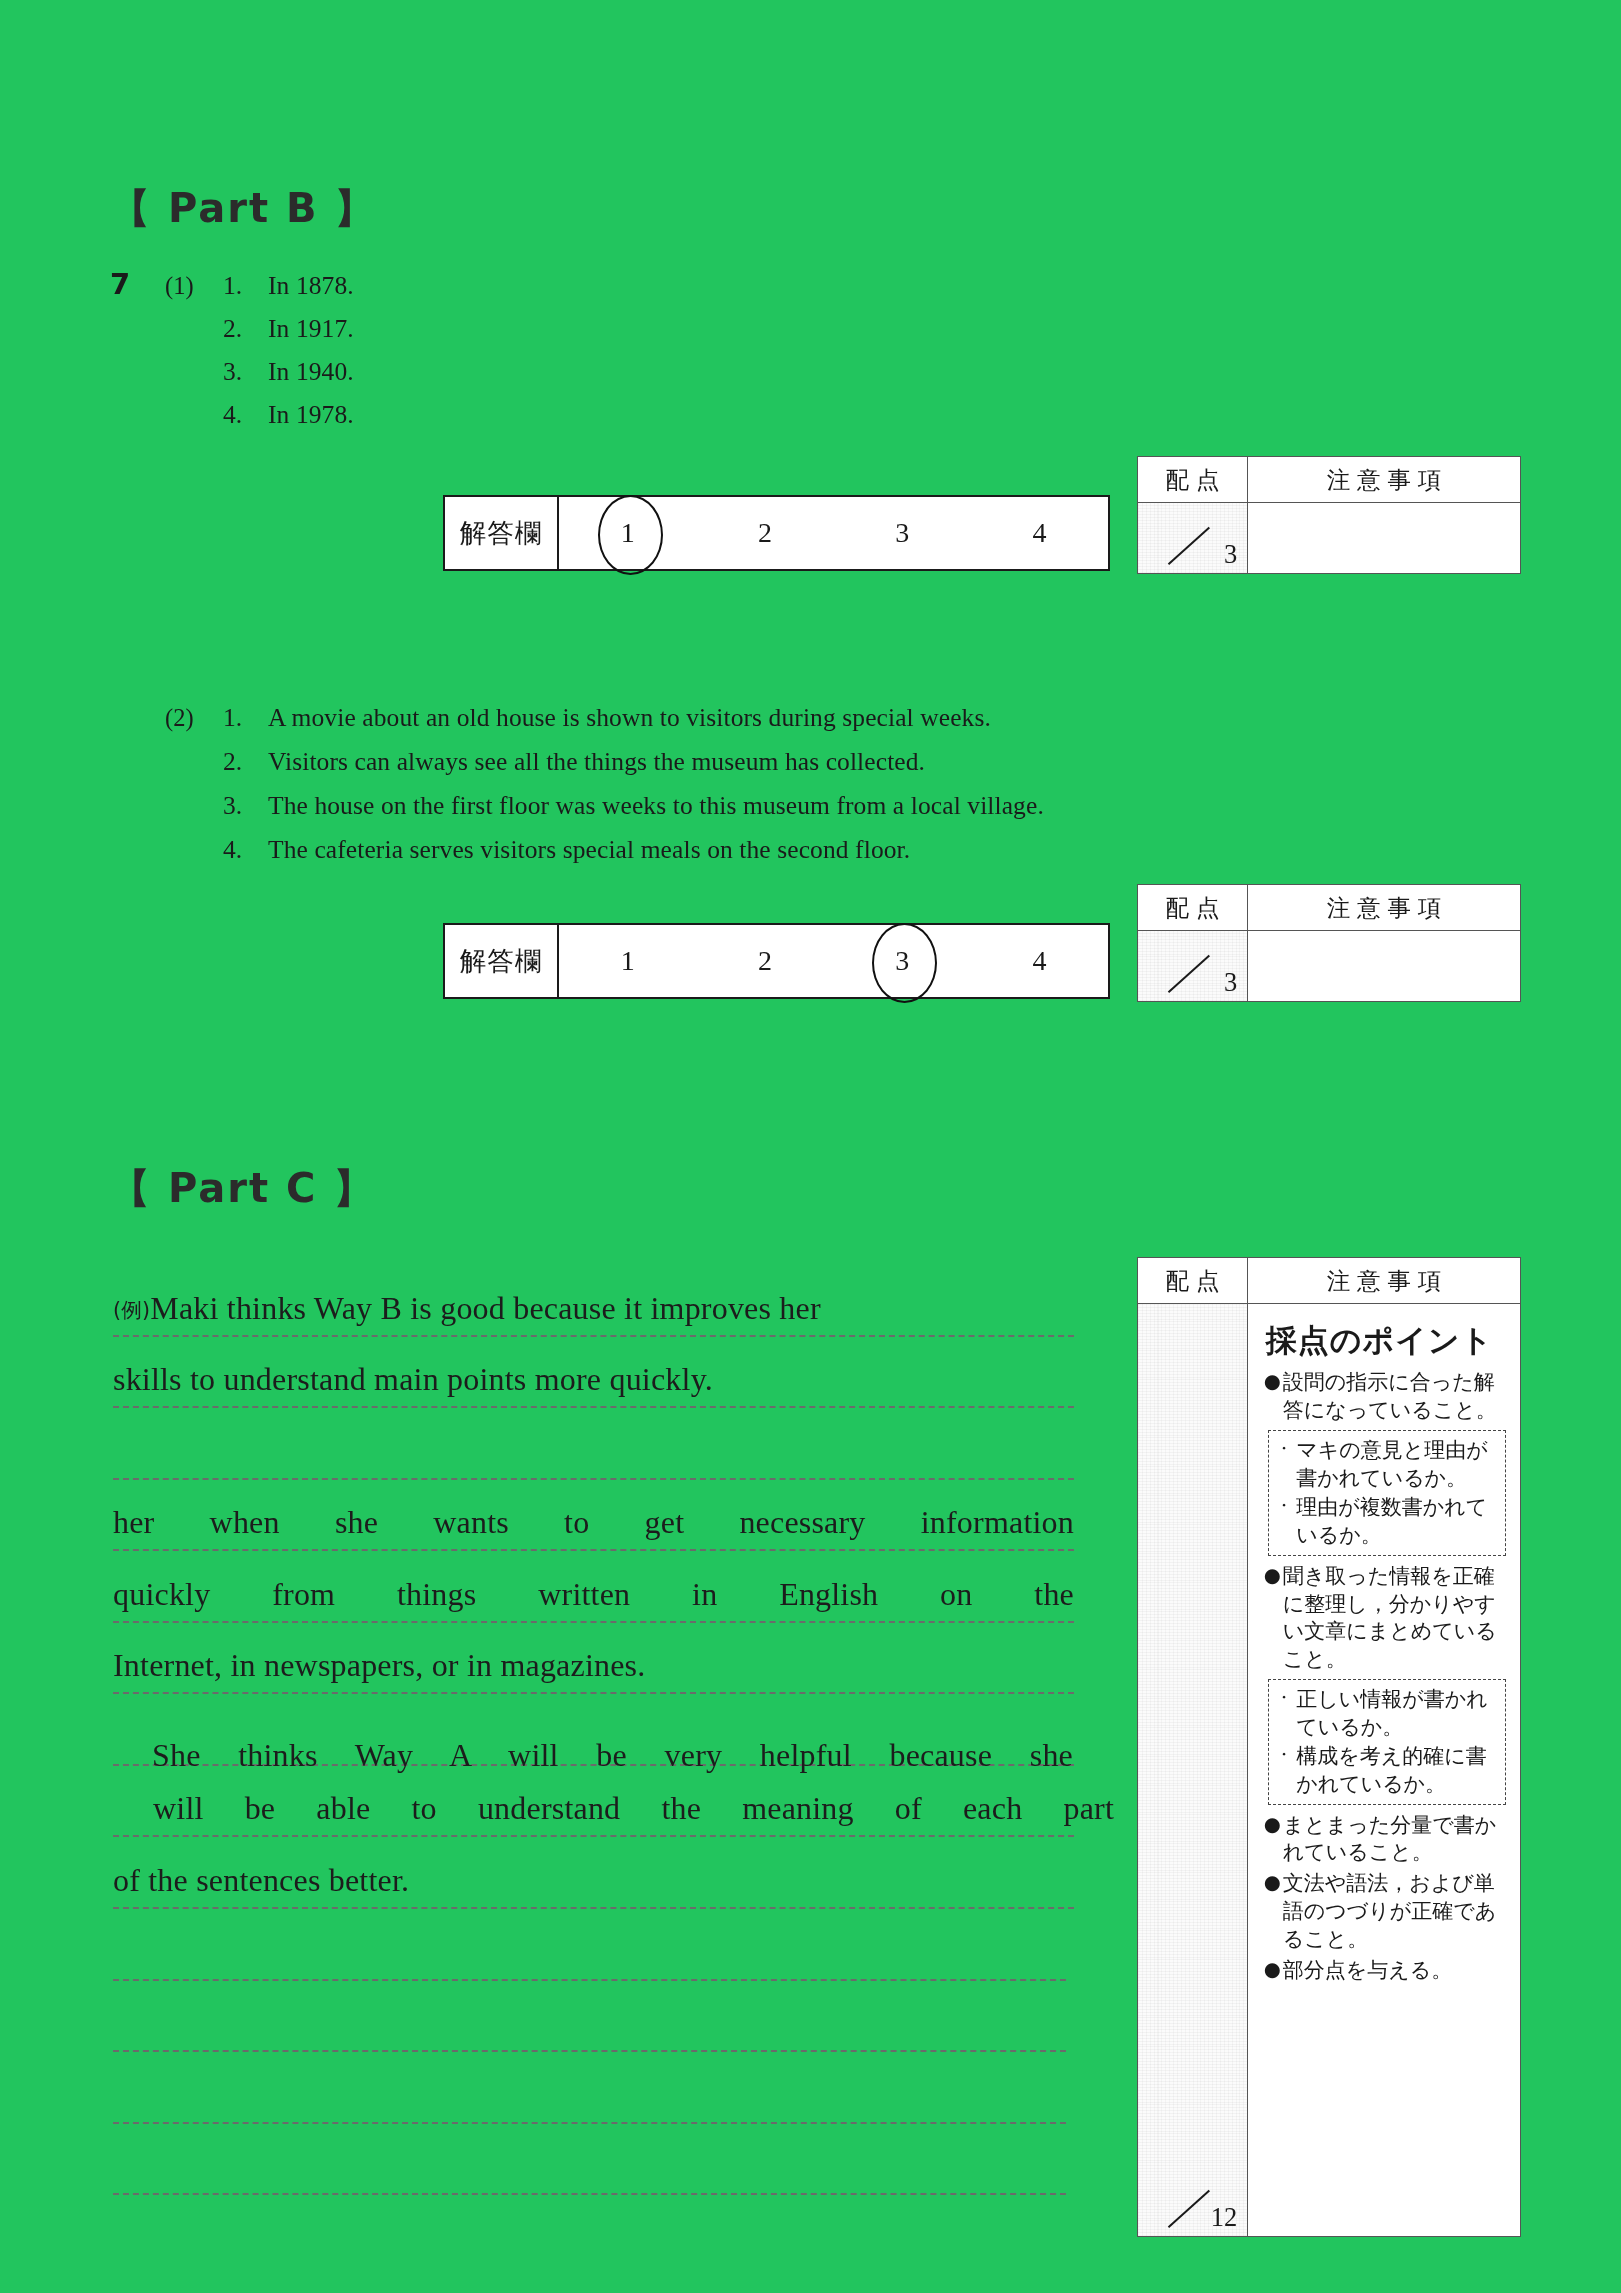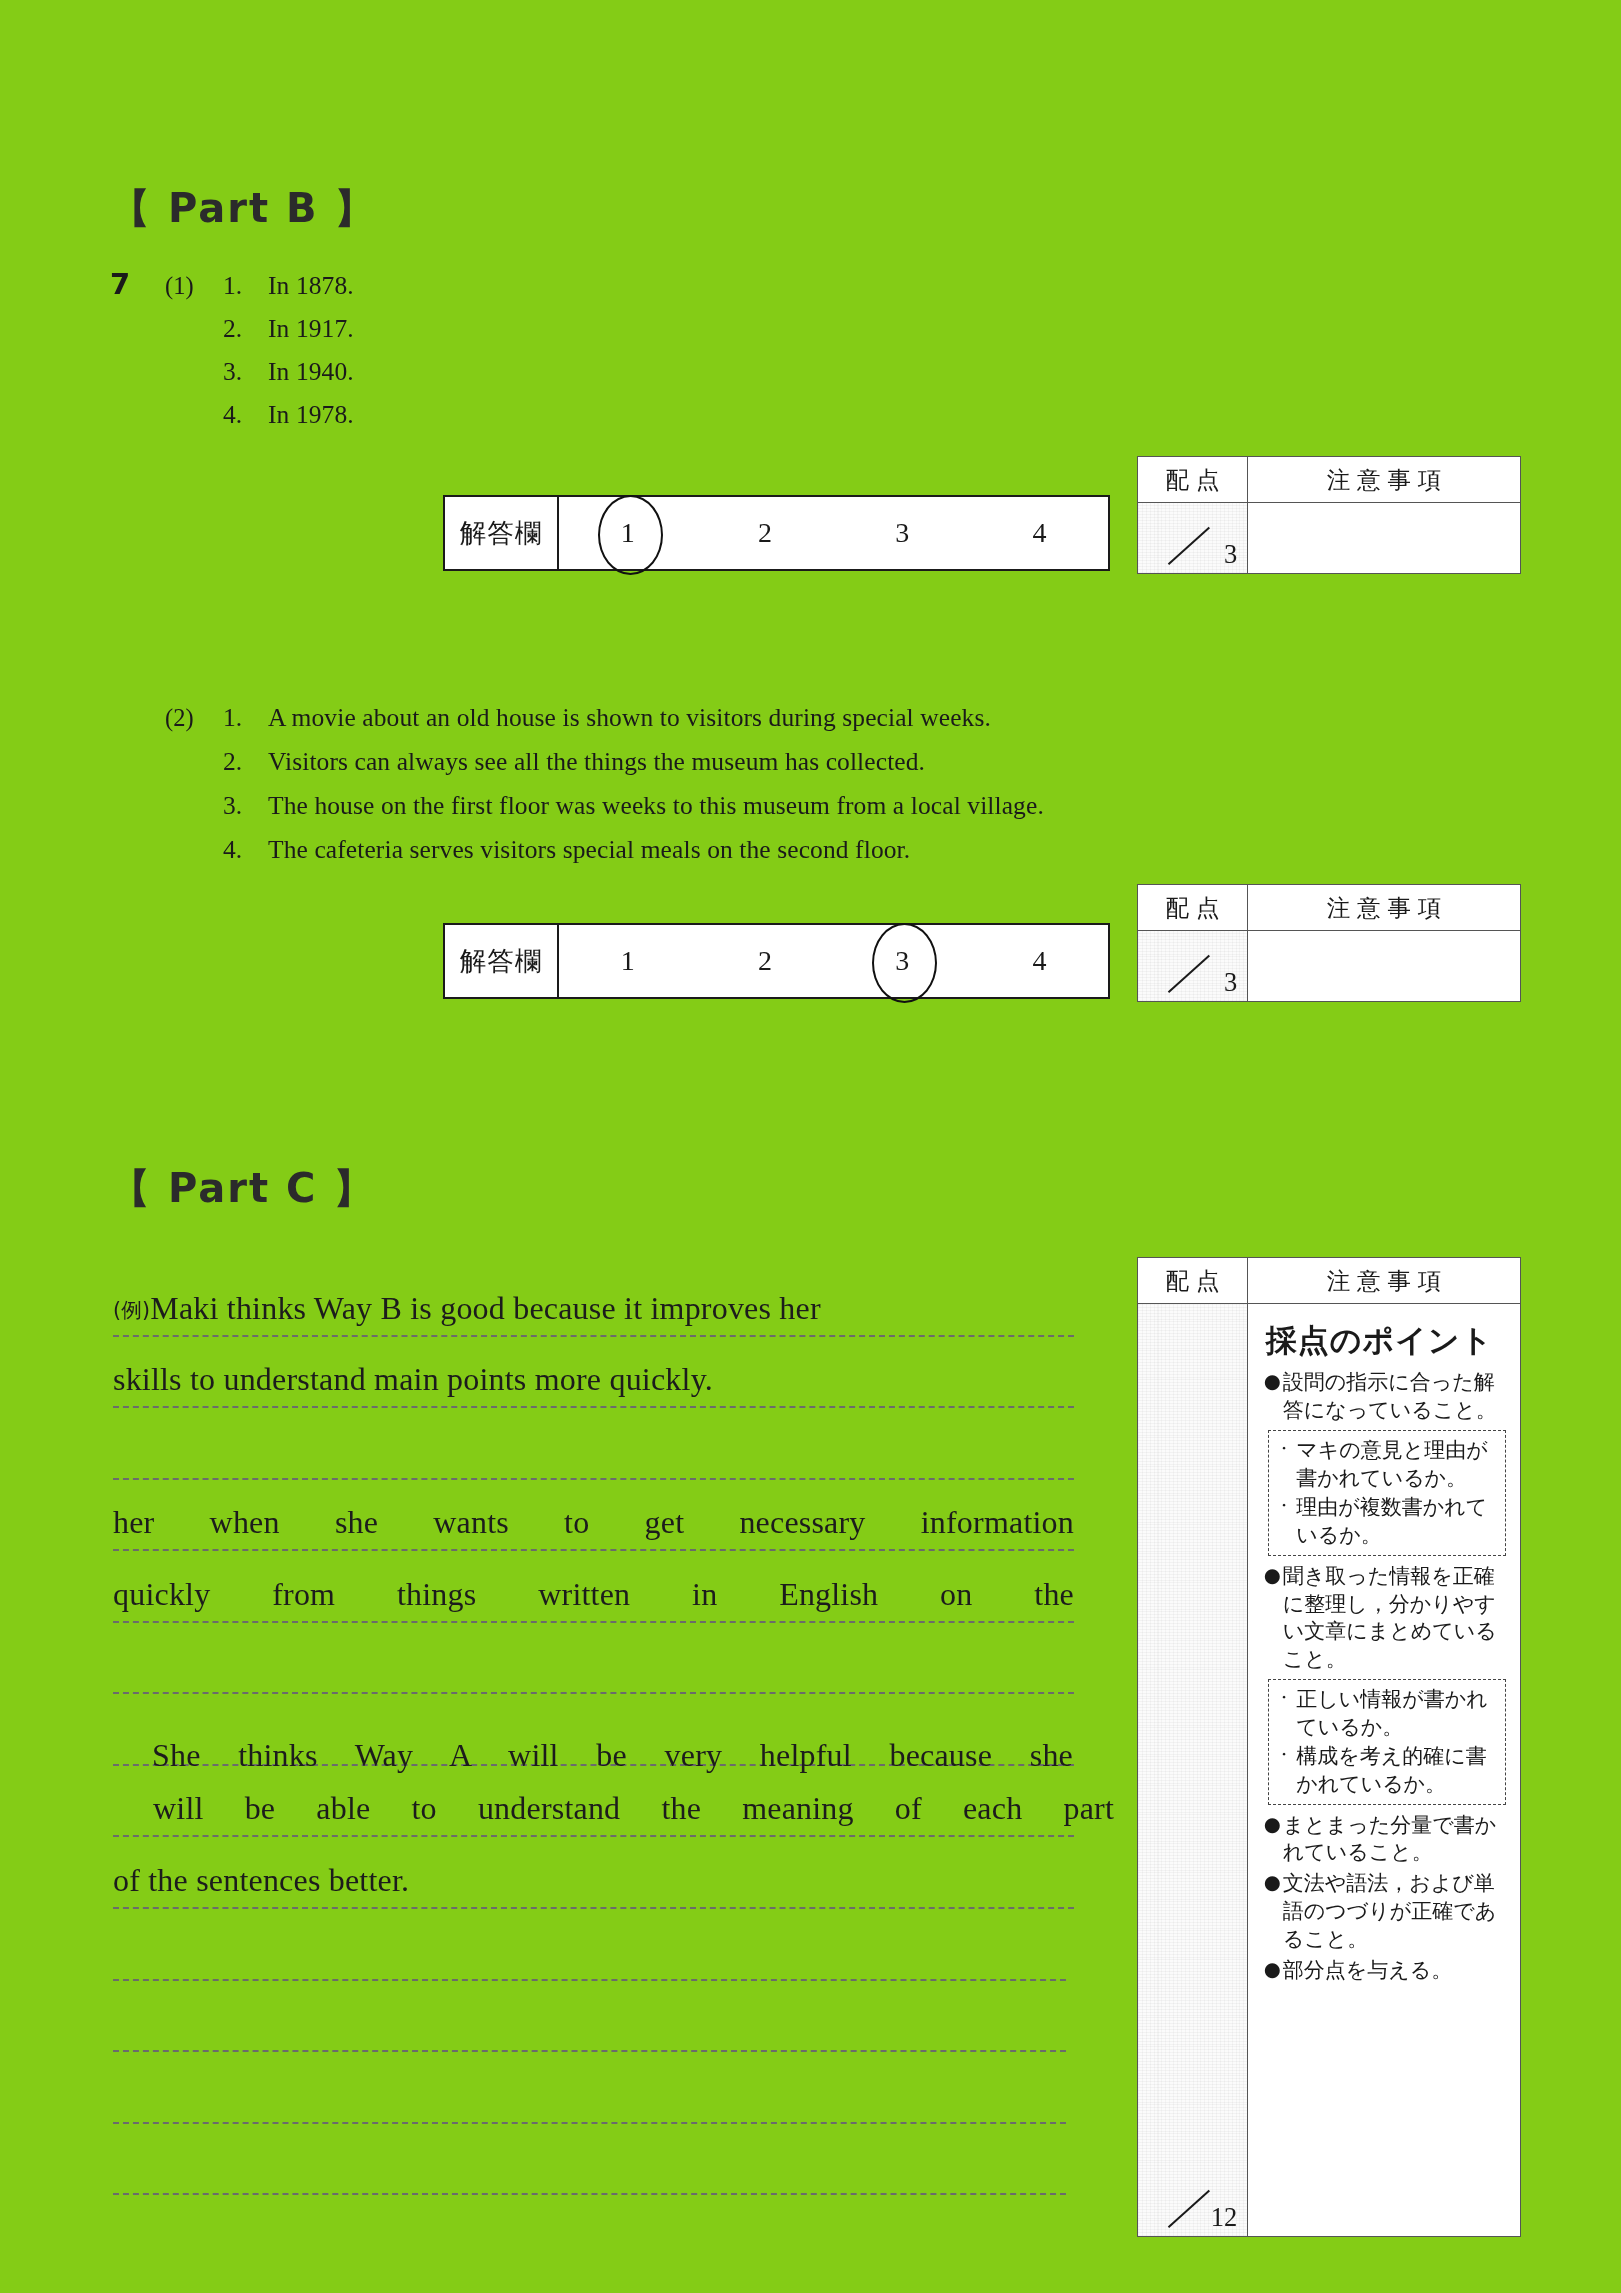--- a/index.html
+++ b/index.html
@@ -12,21 +12,21 @@
     height: 2294px;
     position: relative;
     font-family: "Liberation Serif", "DejaVu Serif", serif;
     color: #1a1a1a;
     overflow: hidden;
   }
 
   .page {
     position: absolute;
     inset: 0;
-    background: #84cc16;
+    background: #22c55e;
   }
 
   
   .part-heading {
     position: absolute;
     font-family: "DejaVu Sans", "Liberation Sans", sans-serif;
     font-size: 40px;
     font-weight: 600;
     letter-spacing: 2px;
     color: #2b2b2b;
@@ -382,20 +382,21 @@
     <div class="essay-line" style="top:786px; width:953px;"></div>
     <div class="essay-line" style="top:858px; width:953px;"></div>
     <div class="essay-line" style="top:929px; width:953px;"></div>
 
     <div class="essay-text" style="left:0px; top:25.5px;">
       <span class="rei">(例)</span><span>Maki thinks Way B is good because it improves her</span>
     </div>
     <div class="essay-text" style="left:0px; top:97px;">skills to understand main points more quickly.</div>
     <div class="essay-text justify" style="left:0px; top:240px; width:961px;">her when she wants to get necessary information</div>
     <div class="essay-text justify" style="left:0px; top:312px; width:961px;">quickly from things written in English on the</div>
+    <div class="essay-text" style="left:0px; top:383px;">Internet, in newspapers, or in magazines.</div>
     <div class="essay-text justify" style="left:39px; top:473px; width:921px;">She thinks Way A will be very helpful because she</div>
     <div class="essay-text justify" style="left:0px; top:526px; width:961px;margin-left:40px;">will be able to understand the meaning of each part</div>
     <div class="essay-text" style="left:0px; top:598px;">of the sentences better.</div>
   </div>
 
   <div class="score-box" style="left:1137px; top:1257px; width:384px; height:980px;">
     <div class="score-head">
       <div class="cell-haiten">配点</div>
       <div class="cell-chui">注意事項</div>
     </div>

